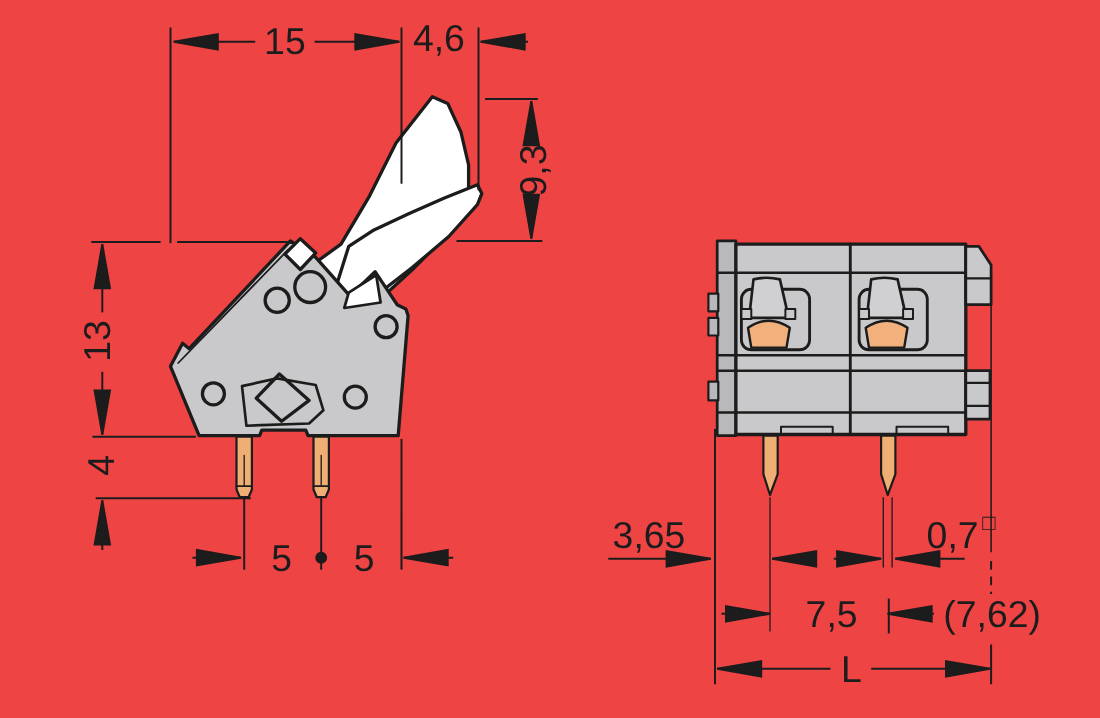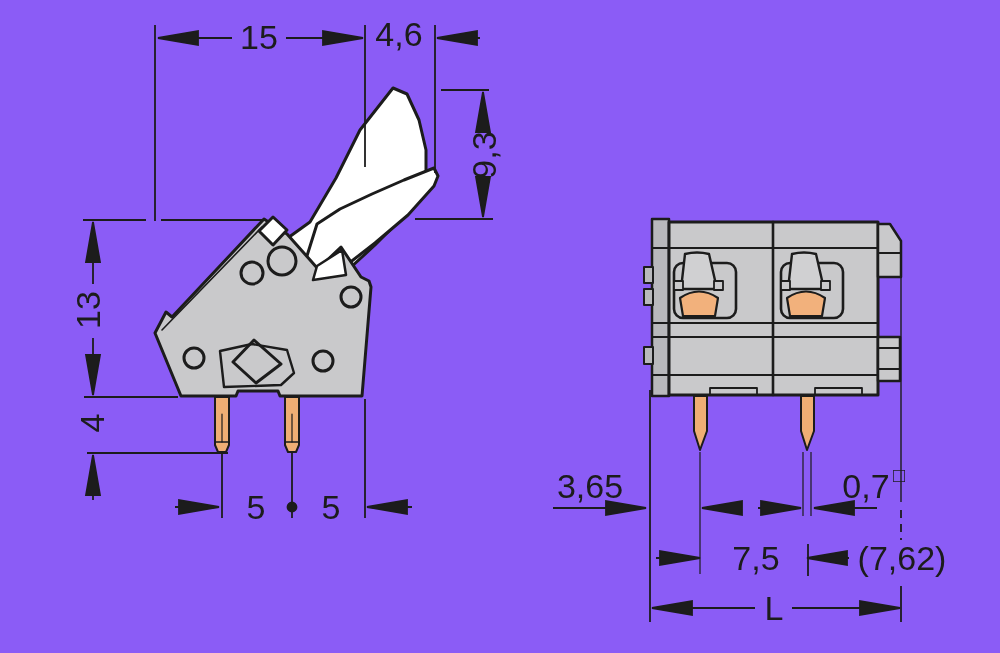--- a/index.html
+++ b/index.html
@@ -1,16 +1,16 @@
 <!DOCTYPE html>
 <html><head>
 <meta charset="utf-8">
 <style>
   html,body{margin:0;padding:0;background:#ffffff;}
-  .canvas{position:relative;width:1000px;height:653px;background:#8b5cf6;overflow:hidden;
+  .canvas{position:relative;width:1000px;height:653px;background:#ef4444;overflow:hidden;
           font-family:"Liberation Sans", sans-serif;}
   svg{display:block;}
   text{font-family:"Liberation Sans", sans-serif;fill:#1c1c1c;}
   .dim{font-size:34px;}
   .dim-sup{font-size:20px;}
 </style>
 </head>
 <body>
 
 <div class="canvas">

